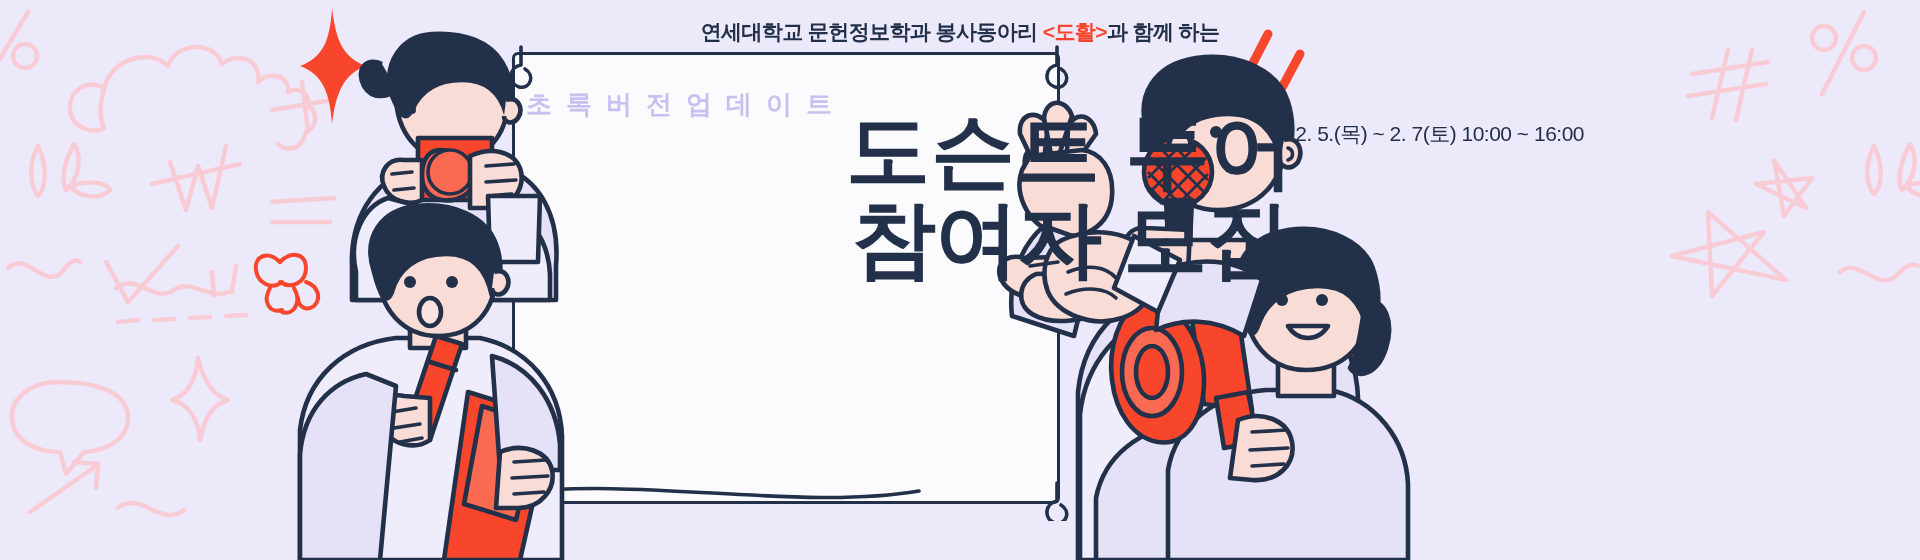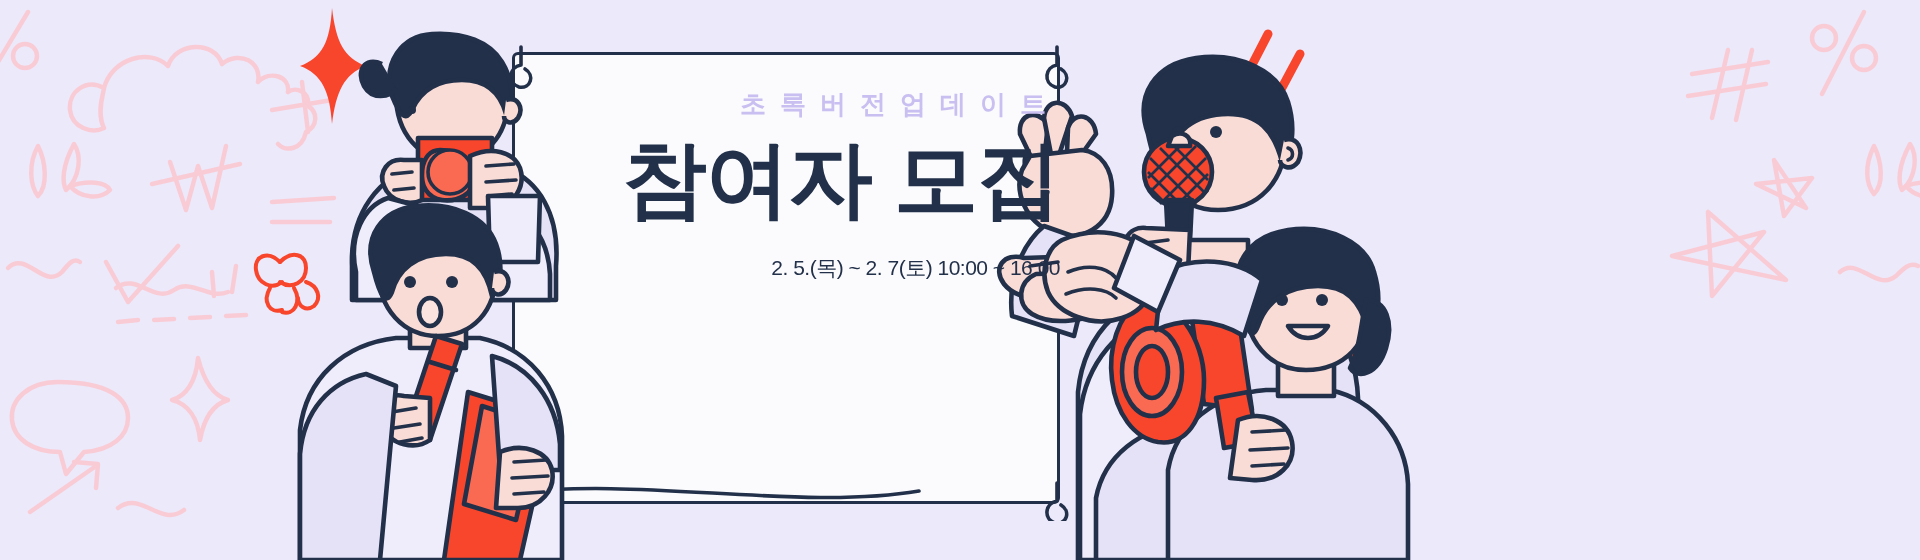--- a/index.html
+++ b/index.html
@@ -25,21 +25,21 @@
     border-radius:6px;
     box-sizing:border-box;
     z-index:4;
   }
   .paper-inner{position:absolute;inset:0;overflow:visible;}
   .paper svg.paper-shape{position:absolute;left:-14px;top:-14px;width:576px;height:480px;}
 
   
   .sign-text{
     position:absolute;left:512px;top:52px;width:548px;height:452px;
-    z-index:6;display:flex;flex-direction:column;align-items:flex-end;
+    z-index:6;display:flex;flex-direction:row;align-items:flex-start;
     justify-content:flex-start;box-sizing:border-box;padding-top:38px;
     pointer-events:none;
   }
   .kicker{
     font-size:26px;font-weight:700;color:#c9bff0;letter-spacing:14px;
     text-indent:14px;line-height:1.1;white-space:nowrap;
     pointer-events:auto;
   }
   .title{
     margin-top:16px;font-size:84px;font-weight:800;color:#22304a;
@@ -242,25 +242,29 @@
         <g>
           <path class="lnt" d="M 556 442 L 556 460 C 544 462 542 478 554 482 C 566 484 570 470 560 464"></path>
         </g>
       </svg>
     </div>
   </div>
 
   <div class="sign-text">
     <div class="kicker">초록버전업데이트</div>
     <div class="title">
+      <div class="l1">도슨트 투어</div>
       <div class="l2">참여자 모집</div>
     </div>
     <div class="daterange">2. 5.(목) ~ 2. 7(토) 10:00 ~ 16:00</div>
   </div>
 
+  <div class="headline">
+    <span>연세대학교 문헌정보학과 봉사동아리 </span><span class="hl-accent">&lt;도활&gt;</span><span>과 함께 하는</span>
+  </div>
 
   <div class="chars">
     <svg viewBox="0 0 1920 560" xmlns="http://www.w3.org/2000/svg" aria-hidden="true">
 
       <g>
 
         <path class="shirt" d="M 352 266 C 350 212 380 176 418 166 L 500 166 C 540 178 560 216 556 266 L 556 300 L 352 300 Z"></path>
 
         <path class="skin" d="M 424 132 L 424 176 L 478 176 L 478 132 Z"></path>
 

